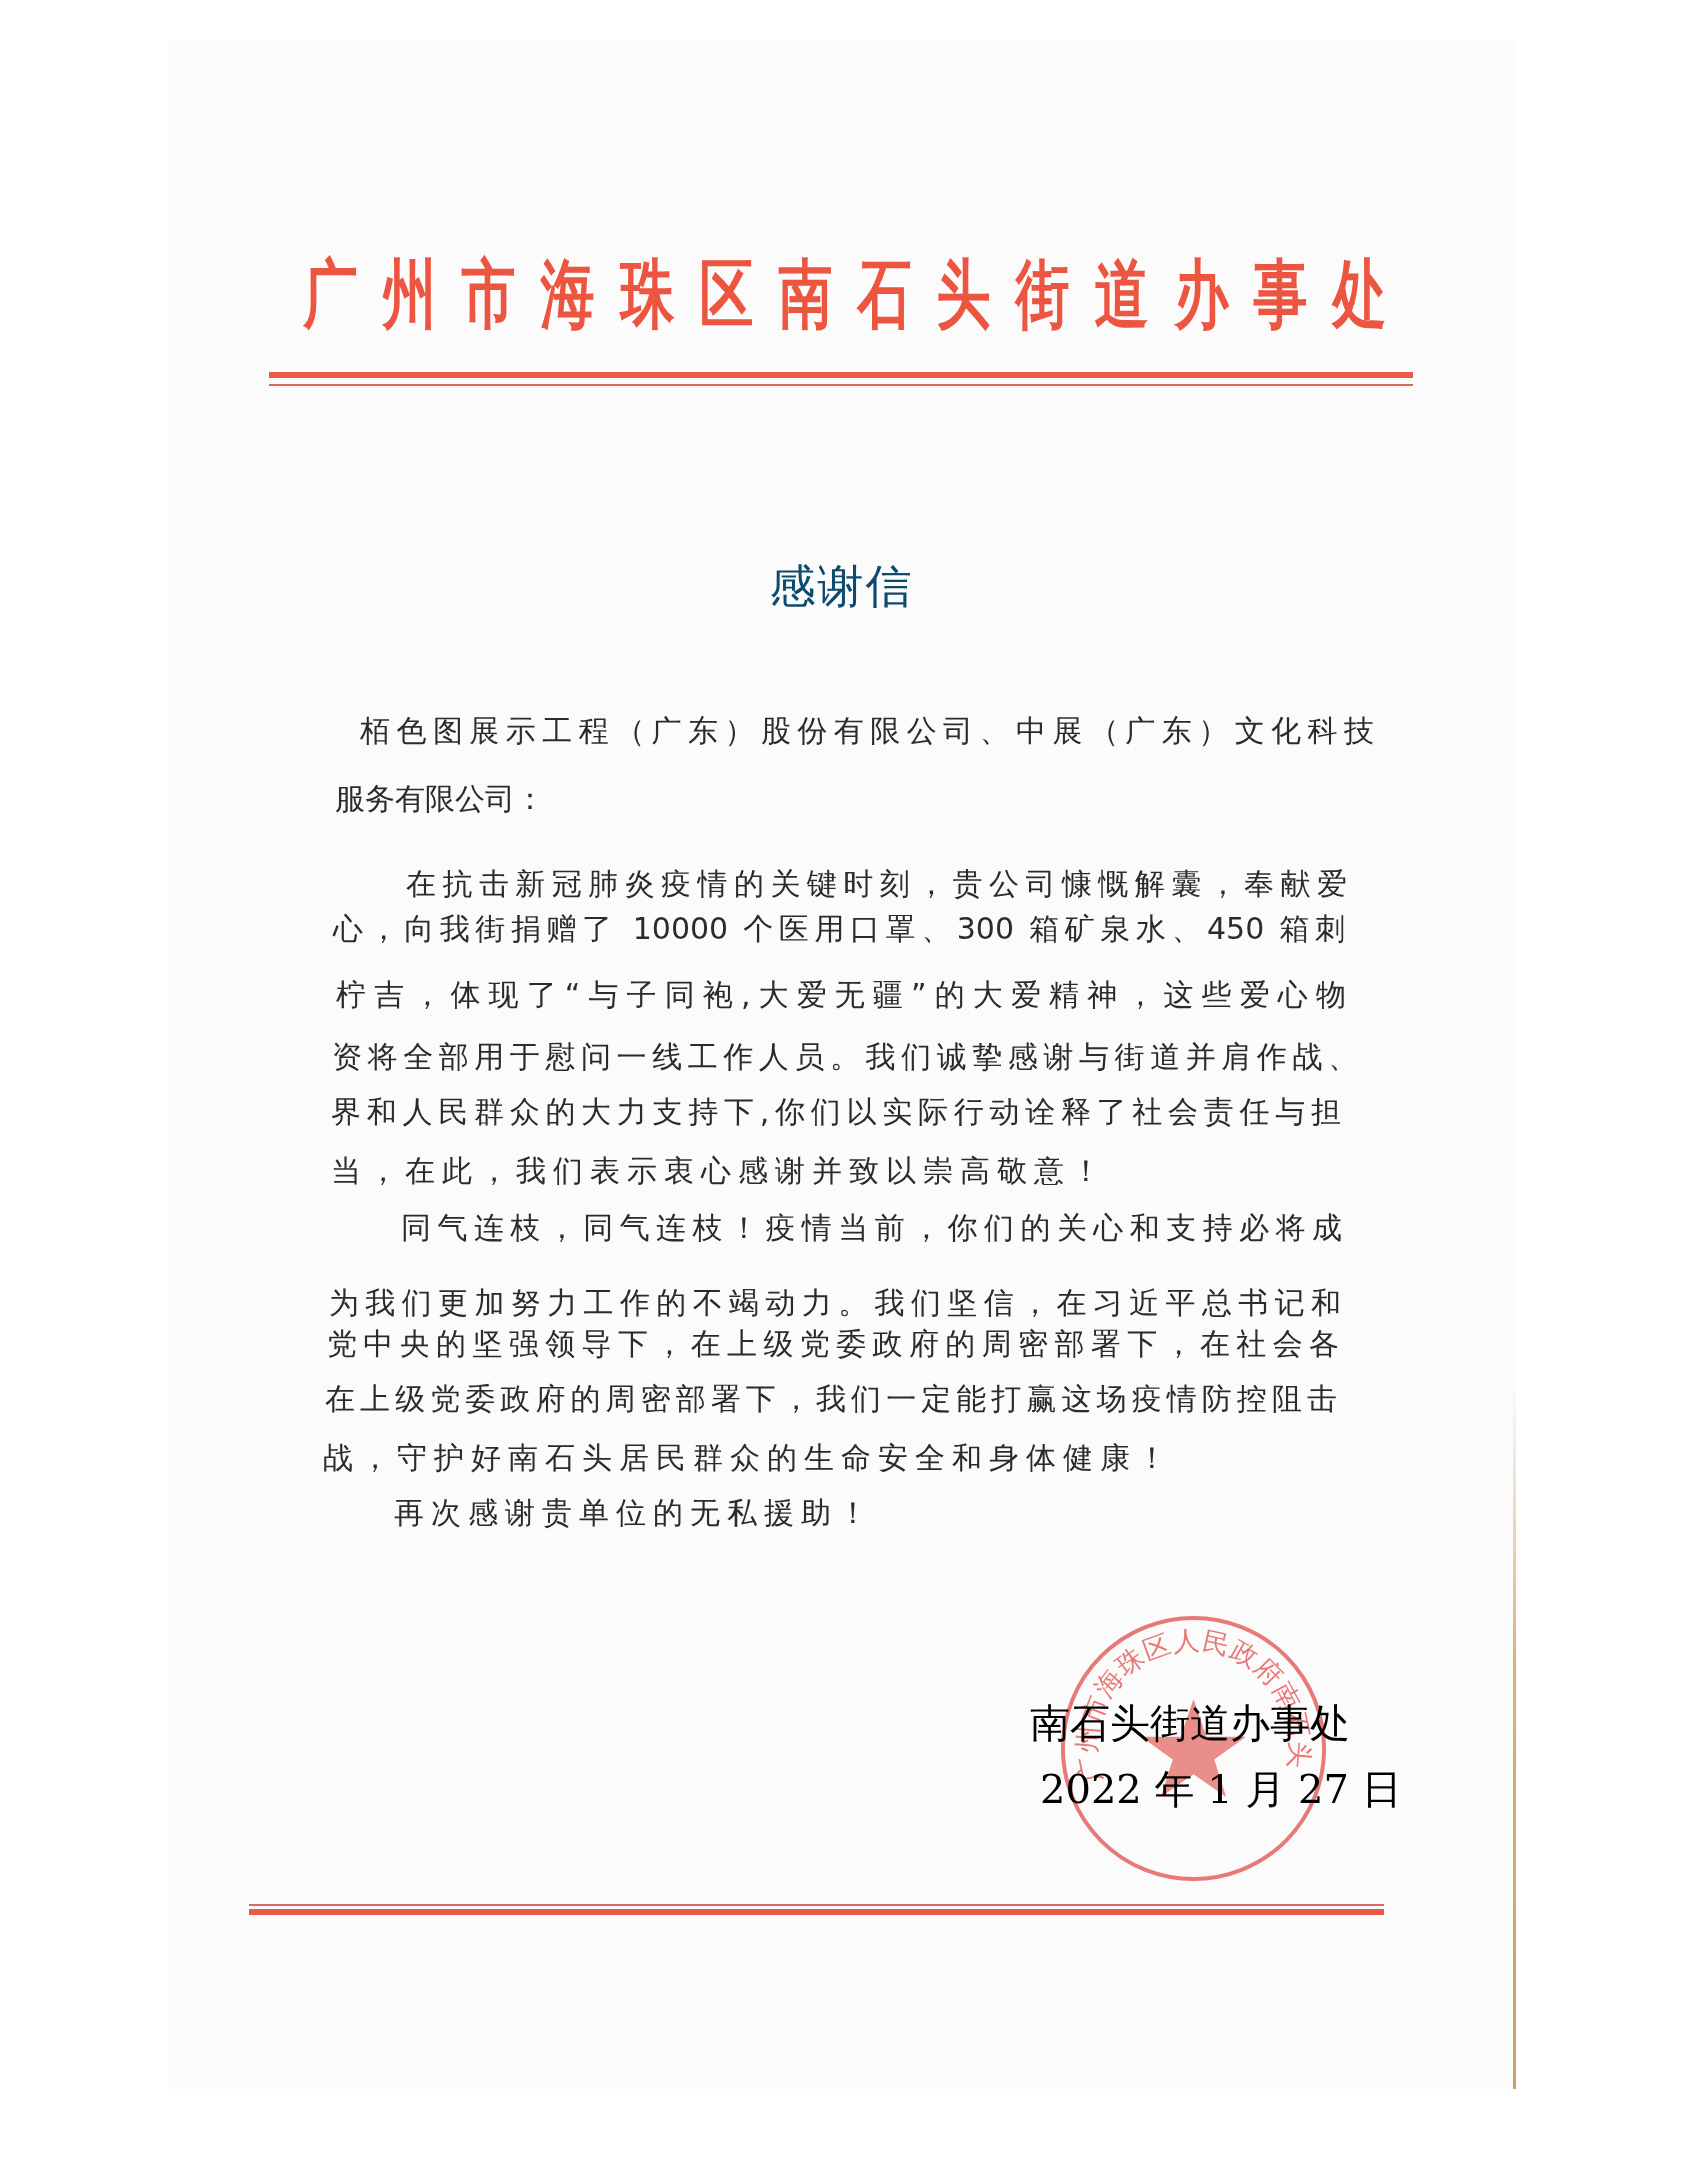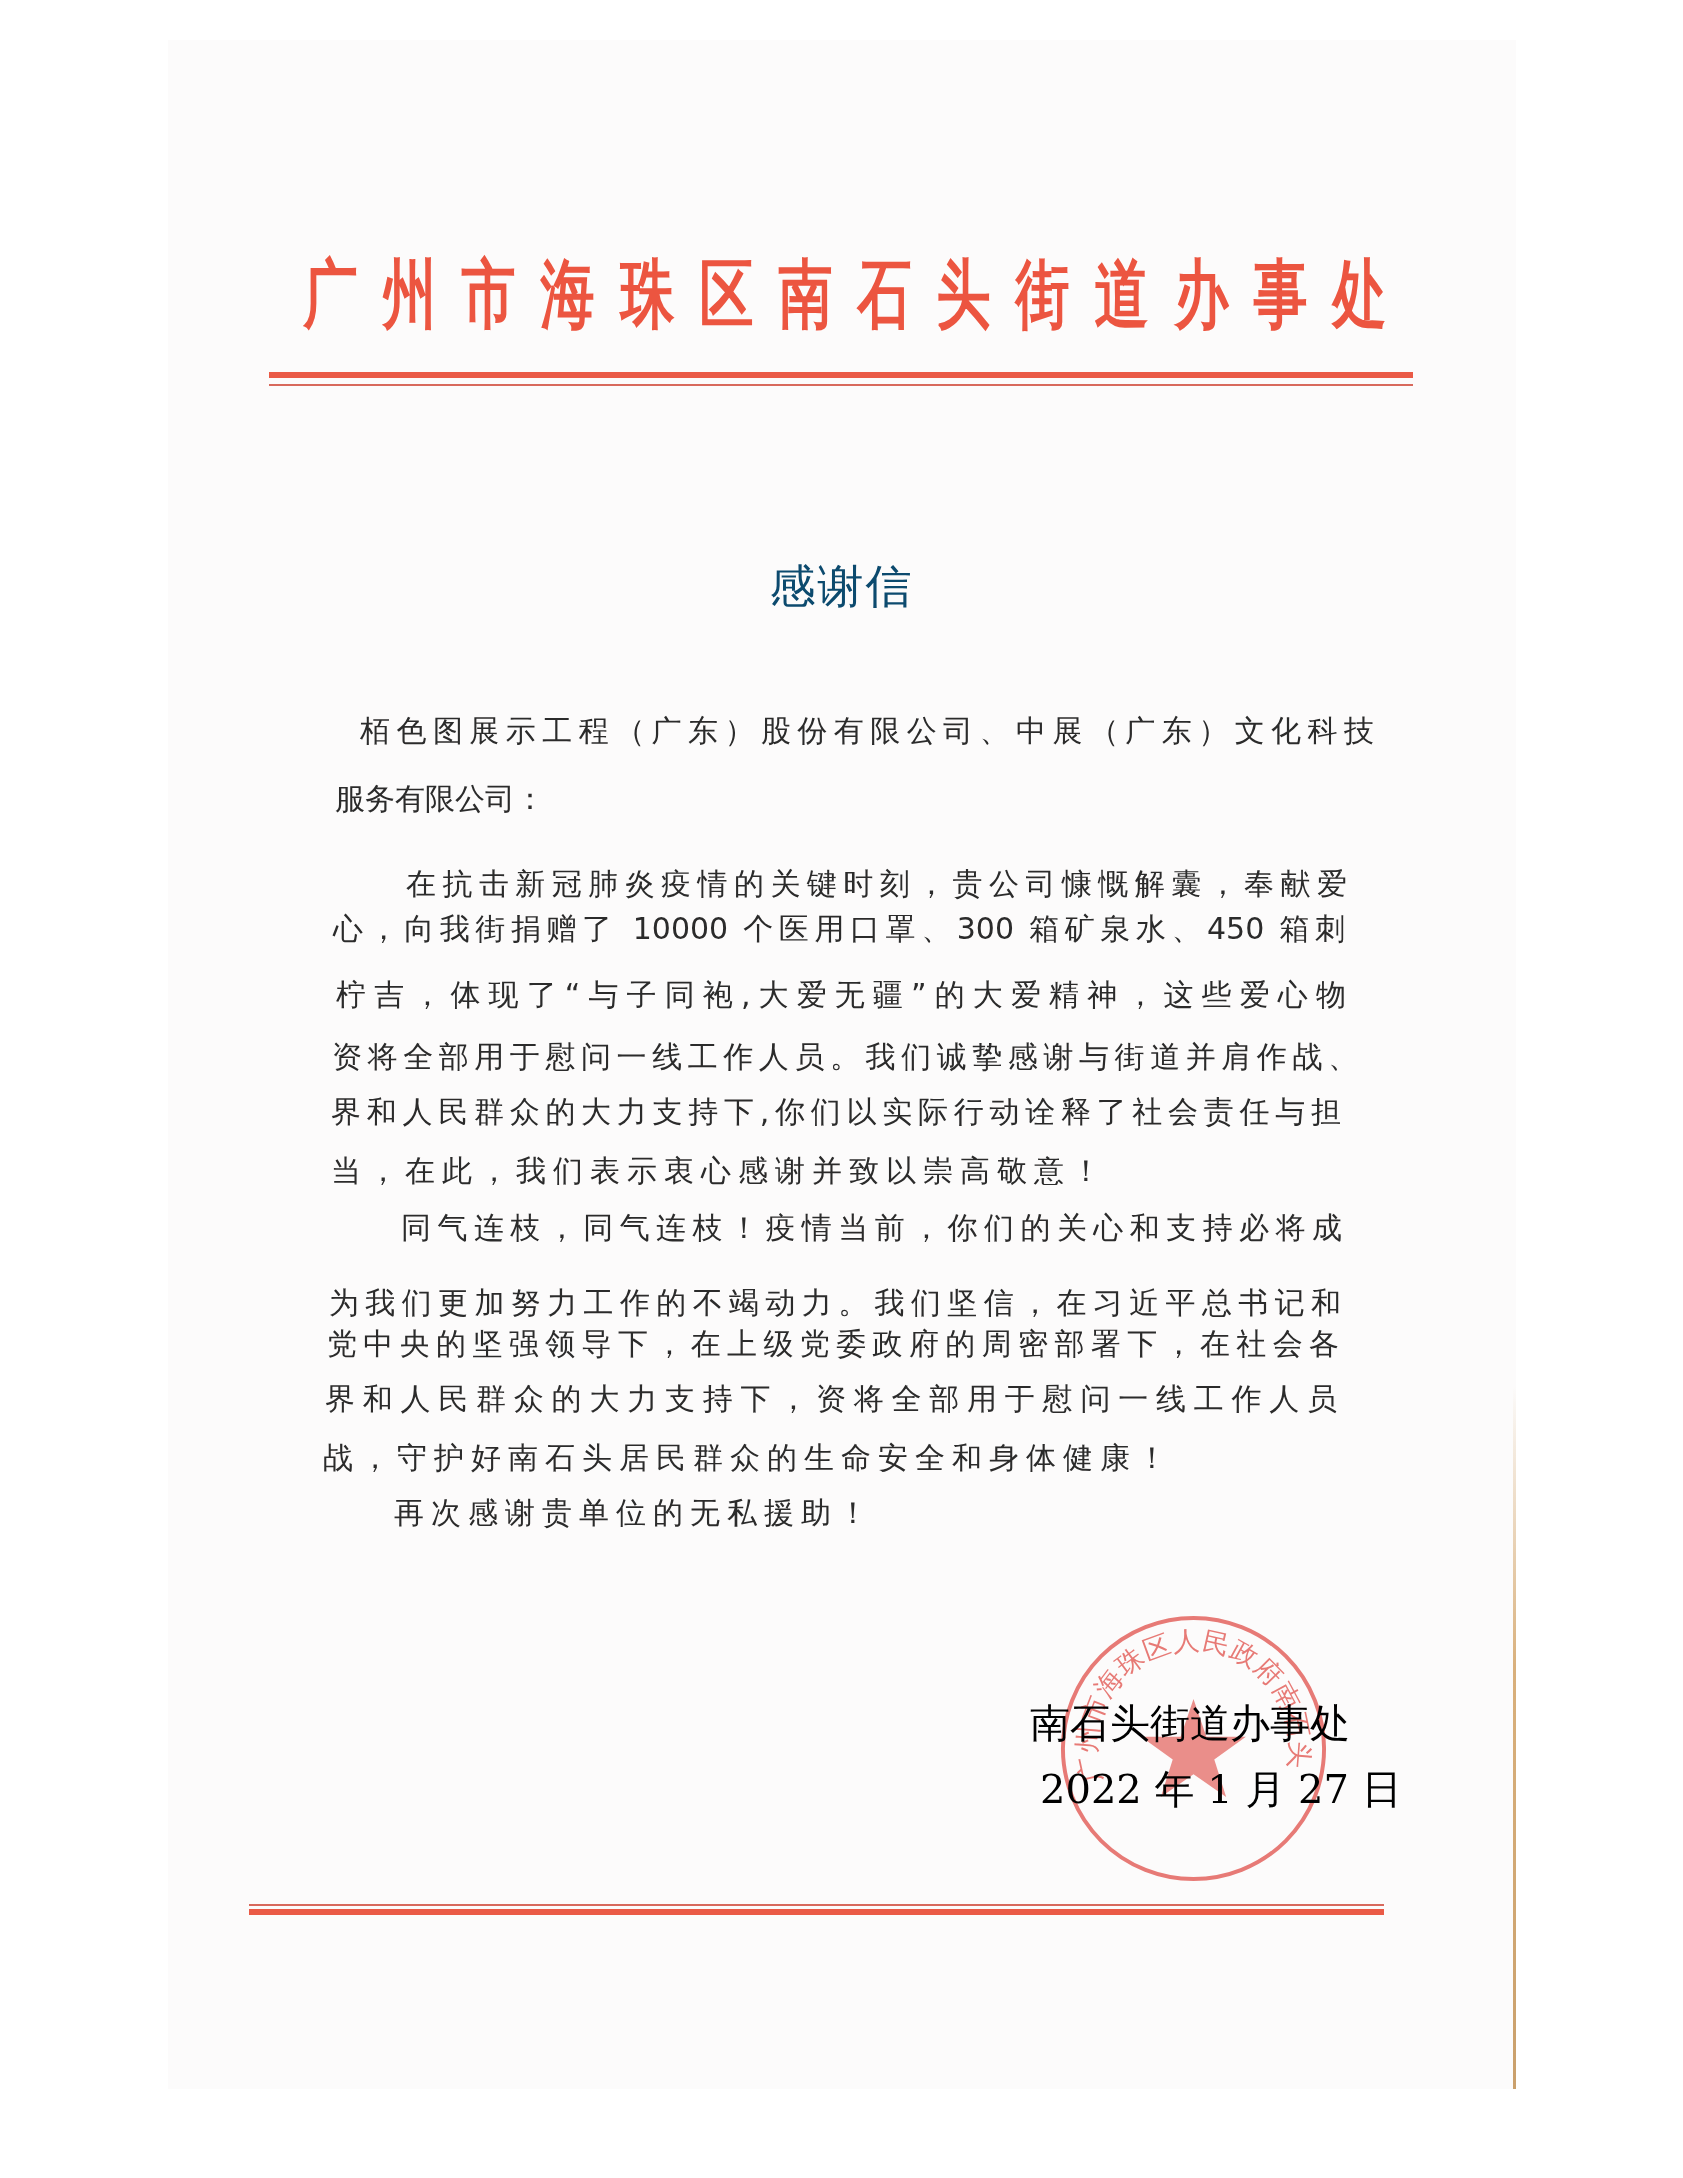--- a/index.html
+++ b/index.html
@@ -81,21 +81,21 @@
 <div class="line full" style="left:406px; top:844px; width:941px;margin-top:20px;">在抗击新冠肺炎疫情的关键时刻，贵公司慷慨解囊，奉献爱</div>
 <div class="line full" style="left:333px; top:909px; width:1012px;">心，向我街捐赠了 10000 个医用口罩、300 箱矿泉水、450 箱刺</div>
 <div class="line full" style="left:336px; top:975px; width:1010px;">柠吉，体现了“与子同袍,大爱无疆”的大爱精神，这些爱心物</div>
 <div class="line full" style="left:332px; top:1037px; width:1026px;">资将全部用于慰问一线工作人员。我们诚挚感谢与街道并肩作战、</div>
 <div class="line full" style="left:331px; top:1092px; width:1010px;">界和人民群众的大力支持下,你们以实际行动诠释了社会责任与担</div>
 <div class="line" style="left:331px; top:1151px; letter-spacing:7px;">当，在此，我们表示衷心感谢并致以崇高敬意！</div>
 
 <div class="line full" style="left:401px; top:1208px; width:941px;">同气连枝，同气连枝！疫情当前，你们的关心和支持必将成</div>
 <div class="line full" style="left:329px; top:1265px; width:1012px;margin-top:18px;">为我们更加努力工作的不竭动力。我们坚信，在习近平总书记和</div>
 <div class="line full" style="left:327px; top:1324px; width:1012px;">党中央的坚强领导下，在上级党委政府的周密部署下，在社会各</div>
-<div class="line full" style="left:325px; top:1379px; width:1012px;">界和人民群众的大力支持下，资将全部用于慰问一线工作人员</div>
+<div class="line full" style="left:325px; top:1379px; width:1012px;">在上级党委政府的周密部署下，我们一定能打赢这场疫情防控阻击</div>
 <div class="line" style="left:323px; top:1438px; letter-spacing:7px;">战，守护好南石头居民群众的生命安全和身体健康！</div>
 
 <div class="line" style="left:394px; top:1493px; letter-spacing:7px;">再次感谢贵单位的无私援助！</div>
 
 <svg class="seal" viewBox="0 0 276 276">
   <defs>
     <path id="sealArc" d="M 46 170 A 98 98 0 1 1 230 170" fill="none"></path>
   </defs>
   <circle cx="138" cy="138" r="132" fill="none" stroke="#e0504a" stroke-width="4"></circle>
   <text font-family="DejaVu Serif, serif" font-size="27" fill="#e0504a" letter-spacing="1">

